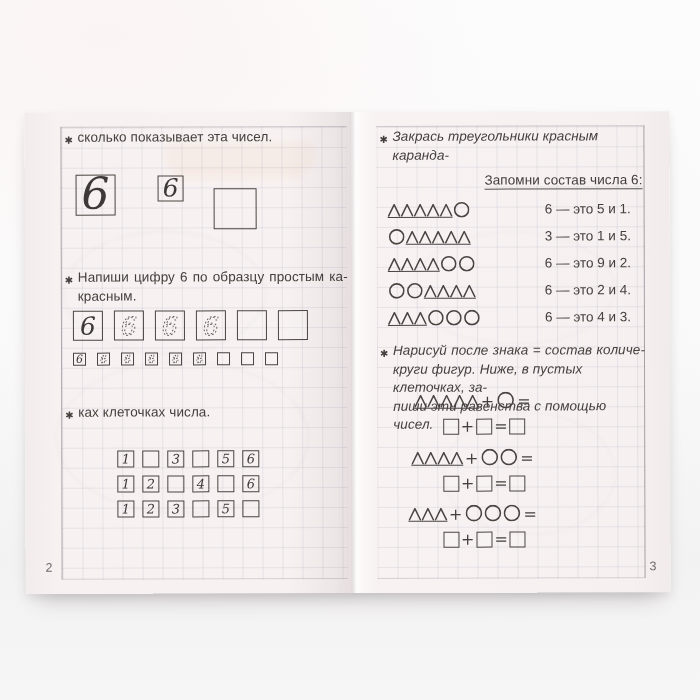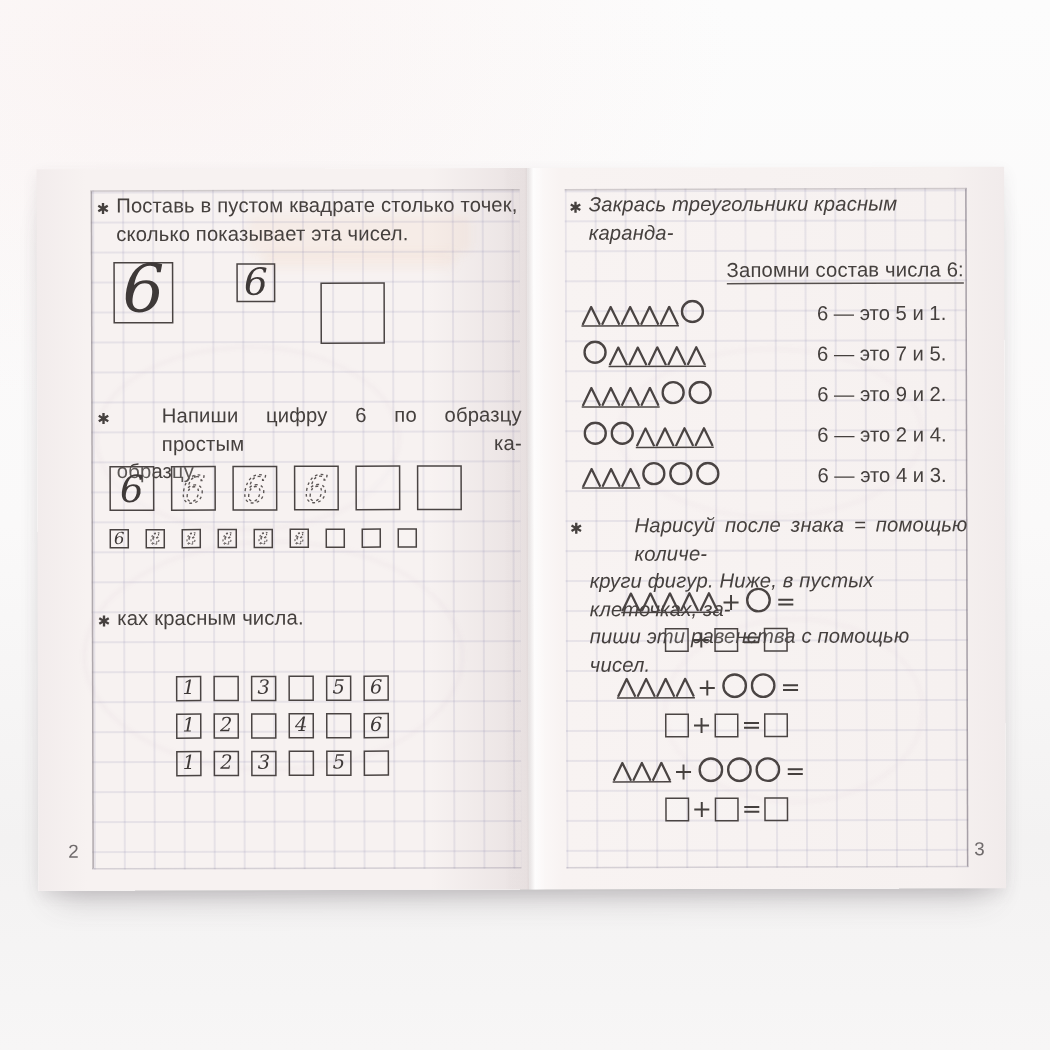--- a/index.html
+++ b/index.html
@@ -24,21 +24,21 @@
   .grid-r{left:352px;top:14px;width:267px;height:451px;
     border-right:1px solid rgba(118,110,118,0.55);border-top:1px solid rgba(118,110,118,0.30);border-bottom:1px solid rgba(118,110,118,0.16);}
   .ghost{position:absolute;pointer-events:none;filter:blur(1.5px);}
   .ghost.ring{border:2px solid rgba(150,125,150,0.06);border-radius:50%;}
   .ghost.smudge{background:rgba(222,160,104,0.07);border-radius:8px;filter:blur(3px);}
 
   .task{position:absolute;font-size:13.5px;line-height:18.5px;color:#45403e;letter-spacing:0.1px;}
   .task .bullet{position:absolute;left:0;top:2.5px;font-size:10px;color:#45403e;font-family:"DejaVu Sans",sans-serif;}
   .task .lines{margin-left:13px;width:270px;}
   .task.r .lines{width:252px;font-style:italic;}
-  .just{text-align:justify;text-align-last:justify;margin-left:30px;}
+  .just{text-align:justify;text-align-last:justify;}
 
   .hand{font-family:"DejaVu Serif",serif;font-style:italic;color:#3e3938;}
 
   .sq{position:absolute;border:1.8px solid #4a4443;display:flex;align-items:center;justify-content:center;}
   #demoA{left:51px;top:62px;width:38px;height:39px;}
   #demoA .hand{font-size:44px;line-height:1;margin-top:-3px;}
   #demoB{left:133px;top:63px;width:24px;height:24px;border-width:1.5px;}
   #demoB .hand{font-size:25px;line-height:1;margin-top:-2px;}
   #demoC{left:189px;top:76px;width:41px;height:39px;}
 
@@ -58,21 +58,21 @@
   .ncell .hand{font-size:13px;line-height:1;}
 
   .pn{position:absolute;font-size:12.5px;color:#6f6a6b;}
   #pn2{left:20px;top:448px;}
   #pn3{left:624px;top:448px;}
 
   #memo-heading{position:absolute;right:27px;top:61px;font-size:13.5px;color:#45403e;
     border-bottom:1.2px solid #55504e;padding-bottom:1px;letter-spacing:0.1px;margin-left:16px;}
 
   #comp-rows{position:absolute;left:363px;top:88px;}
-  .comp-row{position:relative;height:18px;margin-bottom:9px;display:flex;width:257px;}
+  .comp-row{position:relative;height:18px;margin-bottom:9px;display:flex;align-items:flex-end;width:257px;}
   .tri-group{display:flex;align-items:flex-end;border-bottom:1.6px solid #4a4443;}
   .tri-group svg,.shape-circle svg{display:block;}
   .shape-circle{margin:0 1px;}
   .clabel{position:absolute;left:157px;bottom:1px;font-size:13.5px;color:#45403e;white-space:nowrap;}
 
   #equations{position:absolute;left:348px;top:280px;width:200px;display:flex;flex-direction:column;align-items:center;}
   .eq-row{display:flex;align-items:flex-end;height:17px;}
   .eq-sym{font-size:16px;line-height:15px;margin:0 2px;color:#45403e;font-family:"DejaVu Sans",sans-serif;}
   .box-row{display:flex;align-items:center;height:17px;margin-left:22px;}
   .box-row .eq-sym{line-height:17px;}
@@ -95,38 +95,37 @@
       <div class="ghost ring" style="left:90px;top:300px;width:170px;height:120px;border-color:rgba(150,125,150,0.05);"></div>
     </div>
 
     <div class="grid grid-l"></div>
     <div class="grid grid-r"></div>
     <div class="spine"></div>
 
     <div class="task" style="left:40px;top:16px;">
       <span class="bullet">✱</span>
       <div class="lines">
-        <div>Поставь в пустом квадрате столько точек,</div>
         <div>сколько показывает эта чисел.</div>
       </div>
     </div>
 
     <div class="sq" id="demoA">
       <span class="hand">6</span>
     </div>
     <div class="sq" id="demoB">
       <span class="hand">6</span>
     </div>
     <div class="sq" id="demoC"></div>
 
     <div class="task" style="left:40px;top:156px;">
       <span class="bullet">✱</span>
       <div class="lines">
         <div class="just">Напиши цифру 6 по образцу простым ка-</div>
-        <div>образцу.</div>
+        <div>красным.</div>
       </div>
     </div>
 
     <div class="trow" id="trace-medium">
         <div class="tsq m">
           <span class="hand">6</span>
         </div>
         <div class="tsq m">
           <svg width="28" height="28">
             <text x="14" y="23.52" text-anchor="middle" font-family="DejaVu Serif, serif" font-style="italic" font-size="25" fill="none" stroke="#5b5554" stroke-width="0.9" stroke-dasharray="1.8,2.1">6</text>
@@ -175,21 +174,21 @@
           </svg>
         </div>
         <div class="tsq s"></div>
         <div class="tsq s"></div>
         <div class="tsq s"></div>
       </div>
 
     <div class="task" style="left:40px;top:291px;">
       <span class="bullet">✱</span>
       <div class="lines">
-        <div>ках красным числа.</div>
+        <div>ках клеточках числа.</div>
       </div>
     </div>
 
     <div id="number-rows">
         <div class="num-row">
           <div class="ncell">
             <span class="hand">1</span>
           </div>
           <div class="ncell"></div>
           <div class="ncell">
@@ -310,21 +309,21 @@
               <svg width="13" height="13" viewBox="0 0 13 13">
                 <polyline points="0.7,12.7 6.5,0.8 12.3,12.7" fill="none" stroke="#4a4443" stroke-width="1.5" stroke-linejoin="round"></polyline>
               </svg>
             </div>
             <div class="shape-tri">
               <svg width="13" height="13" viewBox="0 0 13 13">
                 <polyline points="0.7,12.7 6.5,0.8 12.3,12.7" fill="none" stroke="#4a4443" stroke-width="1.5" stroke-linejoin="round"></polyline>
               </svg>
             </div>
           </div>
-          <div class="clabel">6 — это 7 и 5.</div>
+          <div class="clabel">3 — это 1 и 5.</div>
         </div>
         <div class="comp-row">
           <div class="tri-group">
             <div class="shape-tri">
               <svg width="13" height="13" viewBox="0 0 13 13">
                 <polyline points="0.7,12.7 6.5,0.8 12.3,12.7" fill="none" stroke="#4a4443" stroke-width="1.5" stroke-linejoin="round"></polyline>
               </svg>
             </div>
             <div class="shape-tri">
               <svg width="13" height="13" viewBox="0 0 13 13">
@@ -422,21 +421,21 @@
               <circle cx="8" cy="8" r="7" fill="none" stroke="#4a4443" stroke-width="1.6"></circle>
             </svg>
           </div>
           <div class="clabel">6 — это 4 и 3.</div>
         </div>
       </div>
 
     <div class="task r" style="left:355px;top:230px;">
       <span class="bullet">✱</span>
       <div class="lines">
-        <div class="just">Нарисуй после знака = помощью количе-</div>
+        <div class="just">Нарисуй после знака = состав количе-</div>
         <div>круги фигур. Ниже, в пустых клеточках, за-</div>
         <div>пиши эти равенства с помощью чисел.</div>
       </div>
     </div>
 
     <div id="equations">
         <div class="eq-row" style="margin-top: 0px;">
           <div class="tri-group">
             <div class="shape-tri">
               <svg width="13" height="13" viewBox="0 0 13 13">

